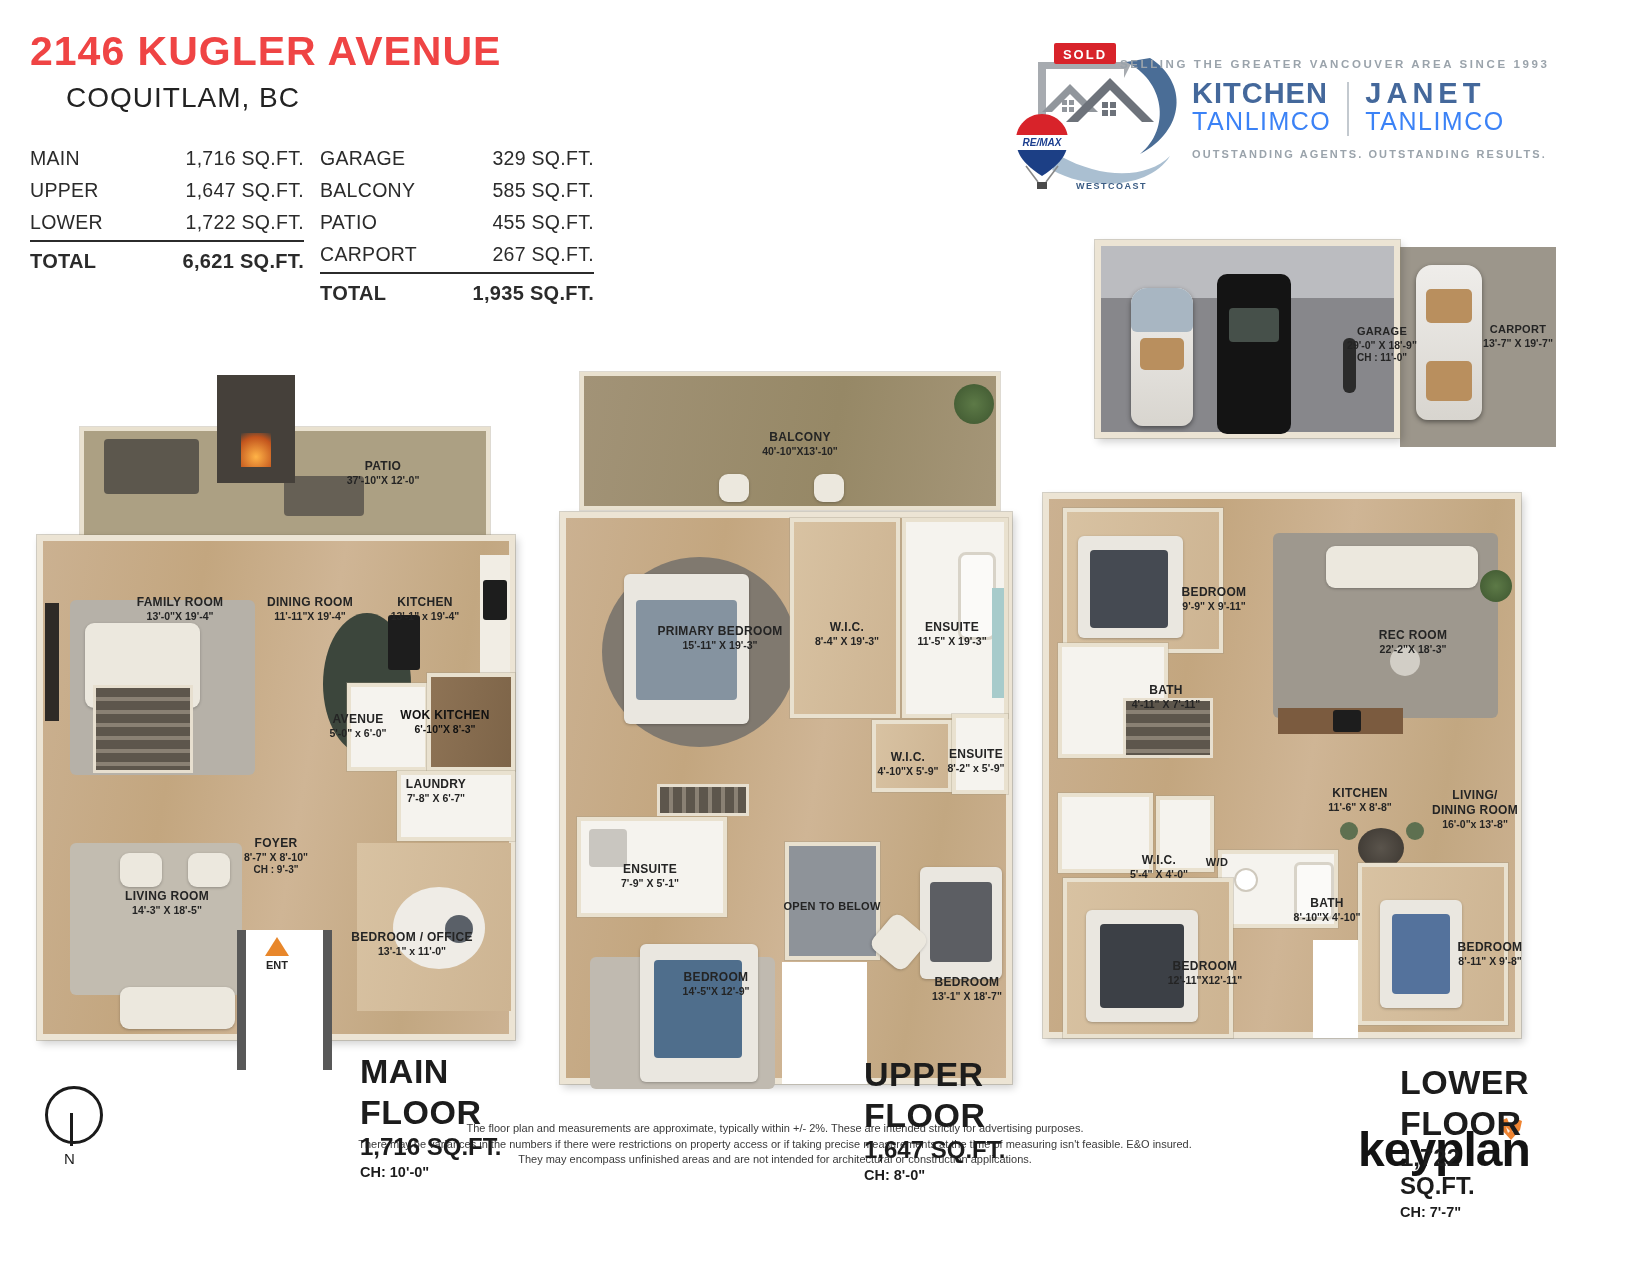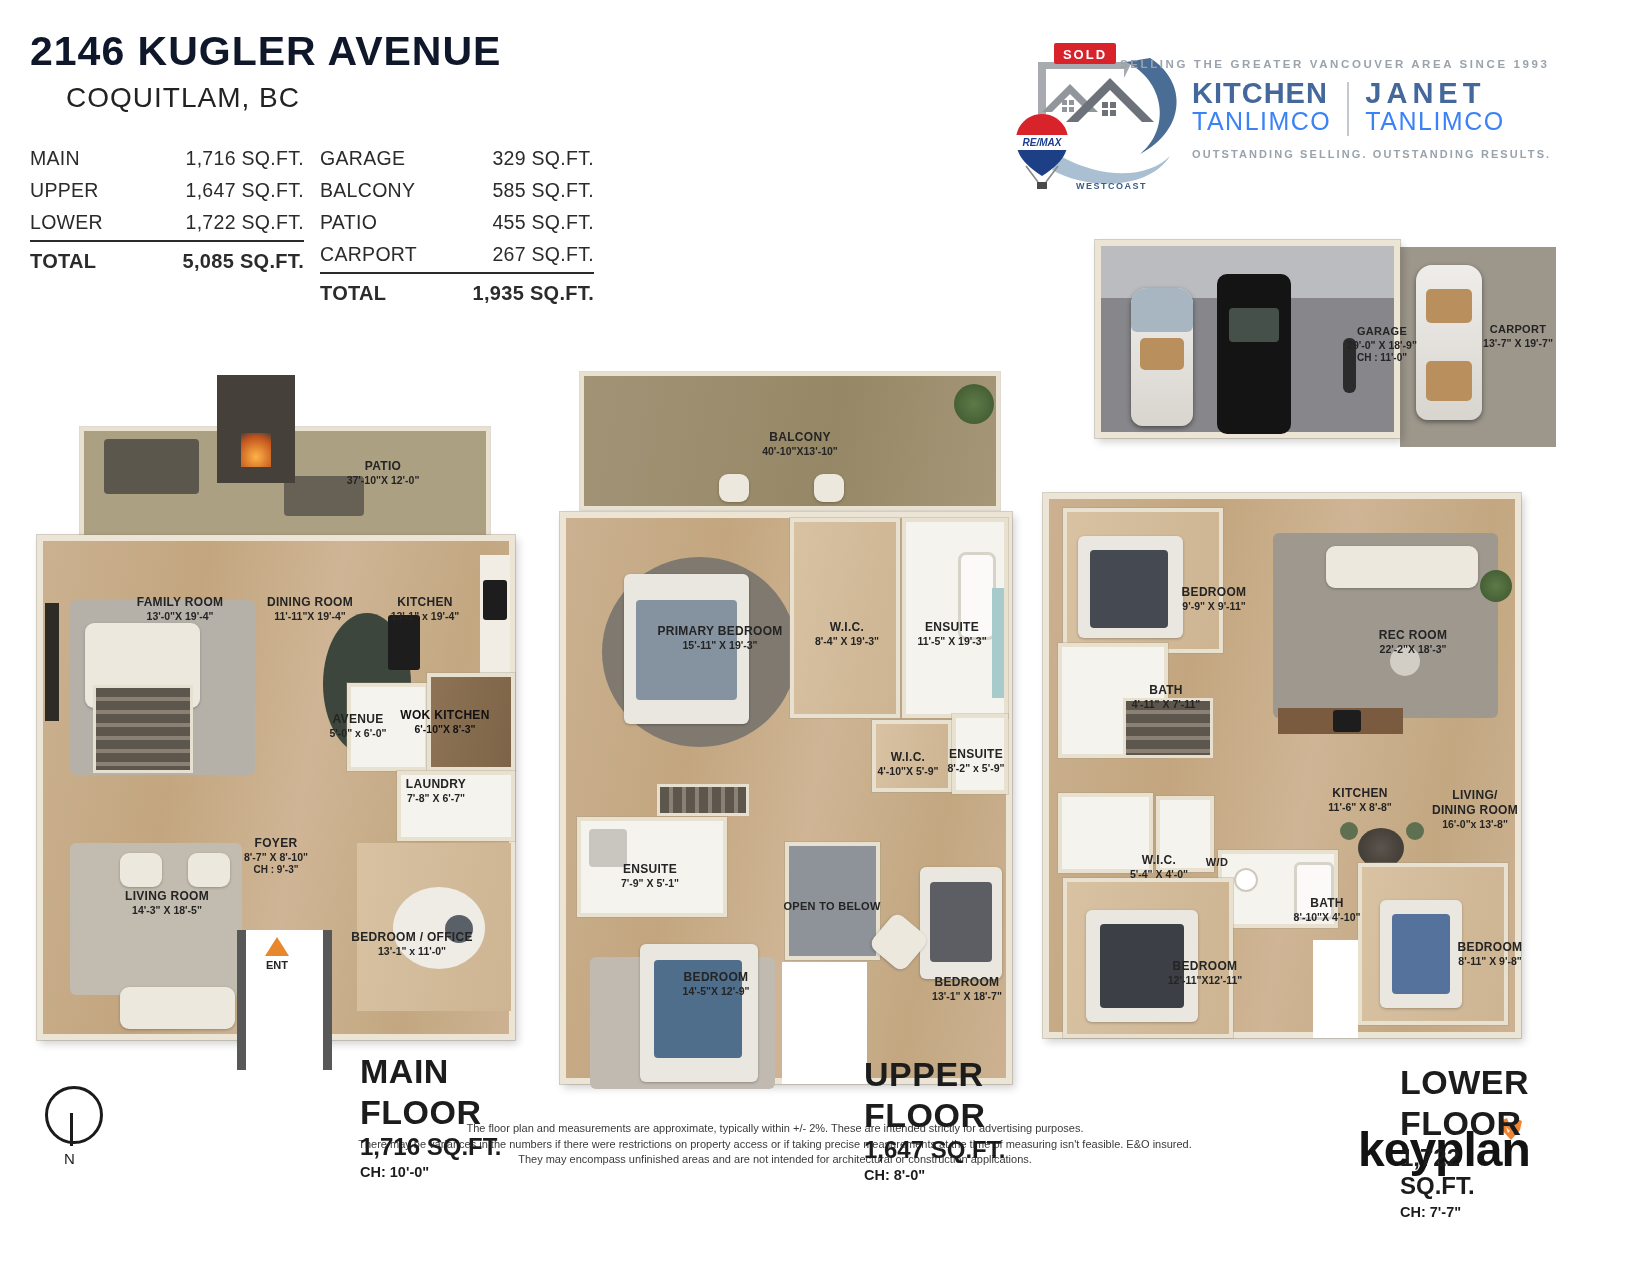--- a/index.html
+++ b/index.html
@@ -1,19 +1,19 @@
 <!DOCTYPE html>
 <html><head>
 <meta charset="utf-8">
 <style>
   html,body{margin:0;padding:0;background:#ffffff;}
   body{width:1650px;height:1275px;position:relative;font-family:"Liberation Sans",sans-serif;overflow:hidden;}
   .abs{position:absolute;}
   
-  .title{left:30px;top:28px;font-size:41px;font-weight:700;color:#0f172a;letter-spacing:1px;}
+  .title{left:30px;top:28px;font-size:41px;font-weight:700;color:#ef4444;letter-spacing:1px;}
   .subtitle{left:30px;top:82px;font-size:28px;font-weight:400;color:#222;letter-spacing:1px;margin-left:36px;}
   .atable{position:absolute;width:274px;}
   .arow{height:32px;display:flex;align-items:center;justify-content:space-between;font-size:19.5px;color:#2b2b2b;letter-spacing:.3px;}
   .arule{border-top:2.5px solid #2b2b2b;margin:2px 0 3px 0;}
   .arow.total{font-weight:700;font-size:20px;}
   
   .tagline-top{left:1120px;top:58px;font-size:11.5px;font-weight:700;letter-spacing:2.6px;color:#9aa3ab;white-space:nowrap;}
   .agents{left:1192px;top:78px;display:flex;gap:16px;align-items:stretch;}
   .agent-first{font-size:29px;font-weight:700;color:#44689b;letter-spacing:1px;line-height:1.05;}
   .agent-first.js{letter-spacing:5px;}
@@ -79,21 +79,21 @@
       <span>UPPER</span>
       <span>1,647 SQ.FT.</span>
     </div>
   <div class="arow">
       <span>LOWER</span>
       <span>1,722 SQ.FT.</span>
     </div>
   <div class="arule"></div>
   <div class="arow total">
       <span>TOTAL</span>
-      <span>5,085 SQ.FT.</span>
+      <span>6,621 SQ.FT.</span>
     </div>
 </div>
 
 <div class="atable" style="left:320px;top:142px;">
   <div class="arow">
       <span>GARAGE</span>
       <span>329 SQ.FT.</span>
     </div>
   <div class="arow">
       <span>BALCONY</span>
@@ -154,21 +154,21 @@
   <div>
     <div class="agent-first">KITCHEN</div>
     <div class="agent-last">TANLIMCO</div>
   </div>
   <div class="agent-div"></div>
   <div>
     <div class="agent-first js">JANET</div>
     <div class="agent-last">TANLIMCO</div>
   </div>
 </div>
-<div class="abs tagline-bottom">OUTSTANDING SELLING. OUTSTANDING RESULTS.</div>
+<div class="abs tagline-bottom">OUTSTANDING AGENTS. OUTSTANDING RESULTS.</div>
 
 <div class="floor" style="left:1090px;top:225px;width:470px;height:222px;">
   <div class="rm drive" style="left:310px;top:22px;width:156px;height:200px;"></div>
   <div class="rm gray-floor wall" style="left:5px;top:15px;width:305px;height:198px;">
     <div class="rm" style="left:0;top:0;width:100%;height:52px;background:rgba(229,231,236,.55);"></div>
     <div class="car" style="left:30px;top:42px;width:62px;height:138px;">
       <div class="rm" style="left:0;top:0;width:62px;height:44px;background:#a8b6c2;border-radius:16px 16px 6px 6px;"></div>
       <div class="rm" style="left:9px;top:50px;width:44px;height:32px;background:#b98f5e;border-radius:5px;"></div>
     </div>
     <div class="blk" style="left:116px;top:28px;width:74px;height:160px;border-radius:10px;background:#141414;">

